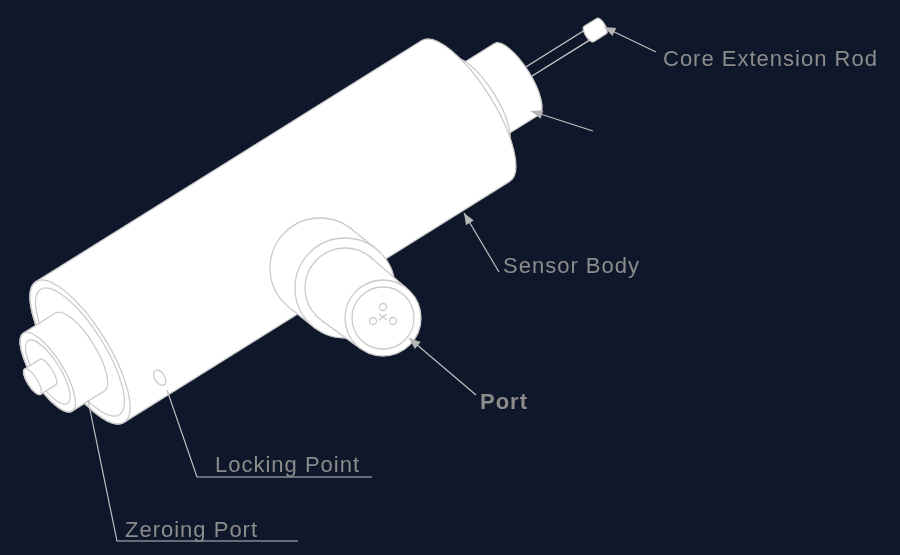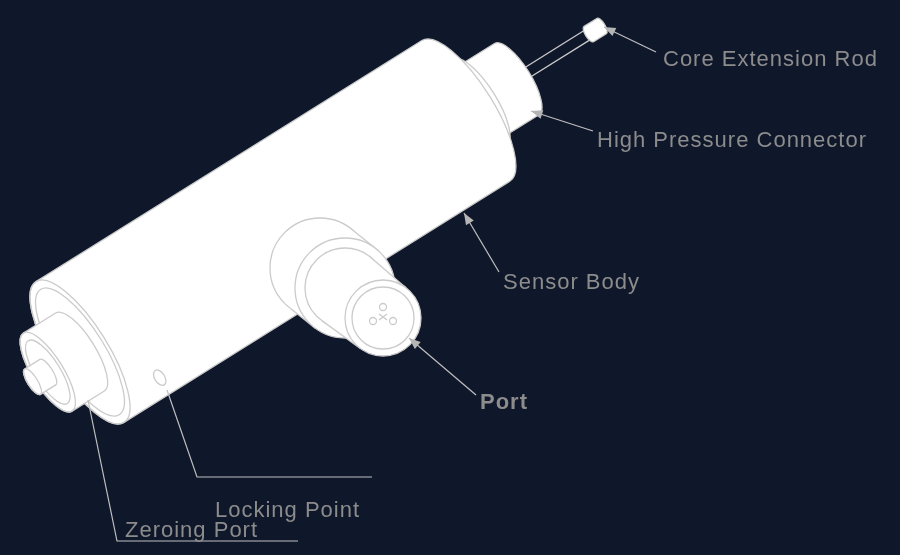--- a/index.html
+++ b/index.html
@@ -23,23 +23,23 @@
     position: absolute;
     font-size: 22px;
     letter-spacing: 1px;
     color: #8c8c8c;
     white-space: nowrap;
     line-height: 26px;
     user-select: none;
   }
   .lbl-core       { left: 663px; top: 46px;  }
   .lbl-hpc        { left: 597px; top: 127px; }
-  .lbl-body       { left: 503px; top: 269px; }
+  .lbl-body       { left: 503px; top: 253px; }
   .lbl-port       { left: 480px; top: 389px; font-weight: bold; }
-  .lbl-locking    { left: 215px; top: 452px; margin-top: 45px; }
+  .lbl-locking    { left: 215px; top: 452px; }
   .lbl-zeroing    { left: 125px; top: 517px; }
 </style>
 </head>
 <body>
 
 <div class="stage">
 
   <svg width="900" height="555" viewBox="0 0 900 555">
     <defs>
       <marker id="arrow" markerWidth="14" markerHeight="11" refX="12" refY="5" orient="auto" markerUnits="userSpaceOnUse">
@@ -108,21 +108,20 @@
       <line x1="593" y1="131" x2="531" y2="111" marker-end="url(#arrow)"></line>
       <line x1="499" y1="272" x2="464" y2="213" marker-end="url(#arrow)"></line>
       <line x1="476" y1="395" x2="409" y2="338" marker-end="url(#arrow)"></line>
       <polyline points="167,390 197,477 372,477"></polyline>
       <polyline points="88,400 117,541 298,541"></polyline>
     </g>
   </svg>
 
   <div class="label lbl-core">Core Extension Rod</div>
 
-  <div class="label lbl-hpc">High Pressure Connector</div>
 
   <div class="label lbl-body">Sensor Body</div>
 
   <div class="label lbl-port">Port</div>
 
   <div class="label lbl-locking">Locking Point</div>
 
   <div class="label lbl-zeroing">Zeroing Port</div>
 
 </div>

